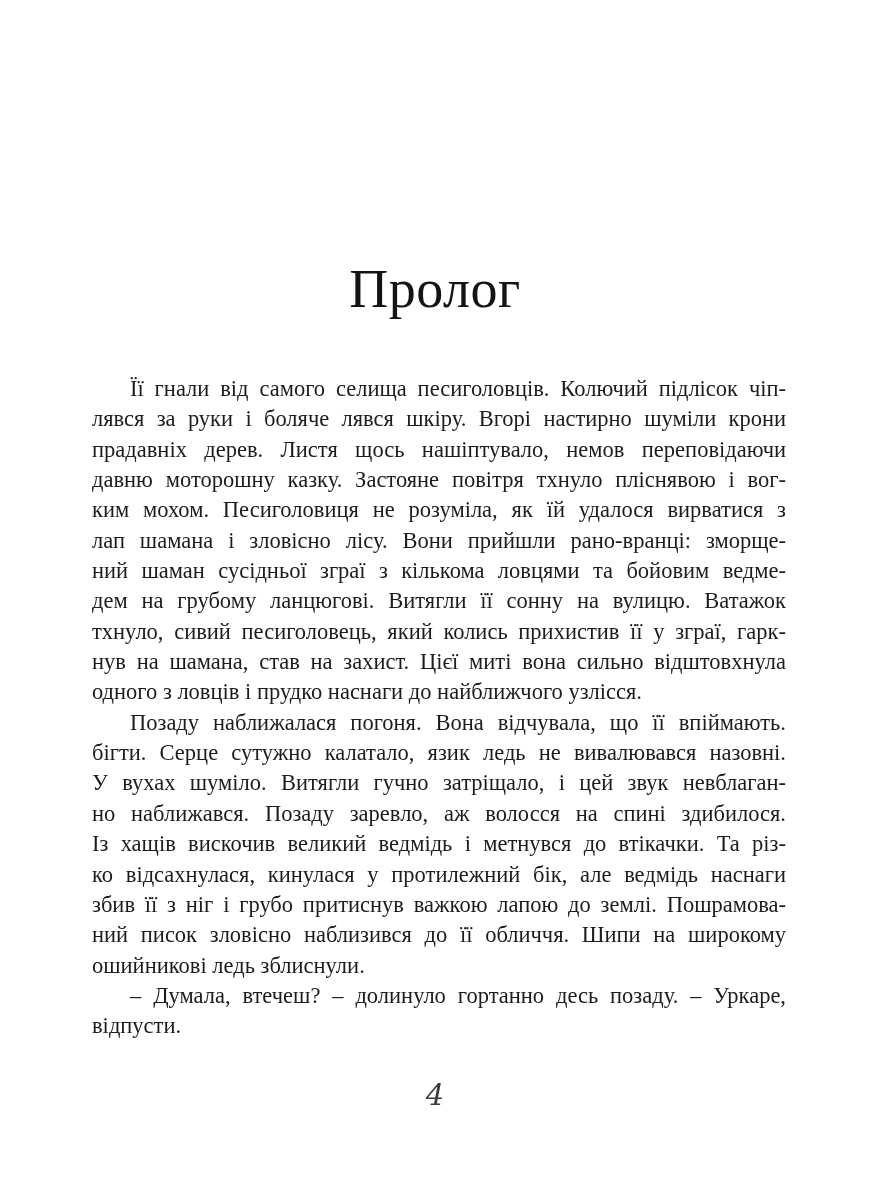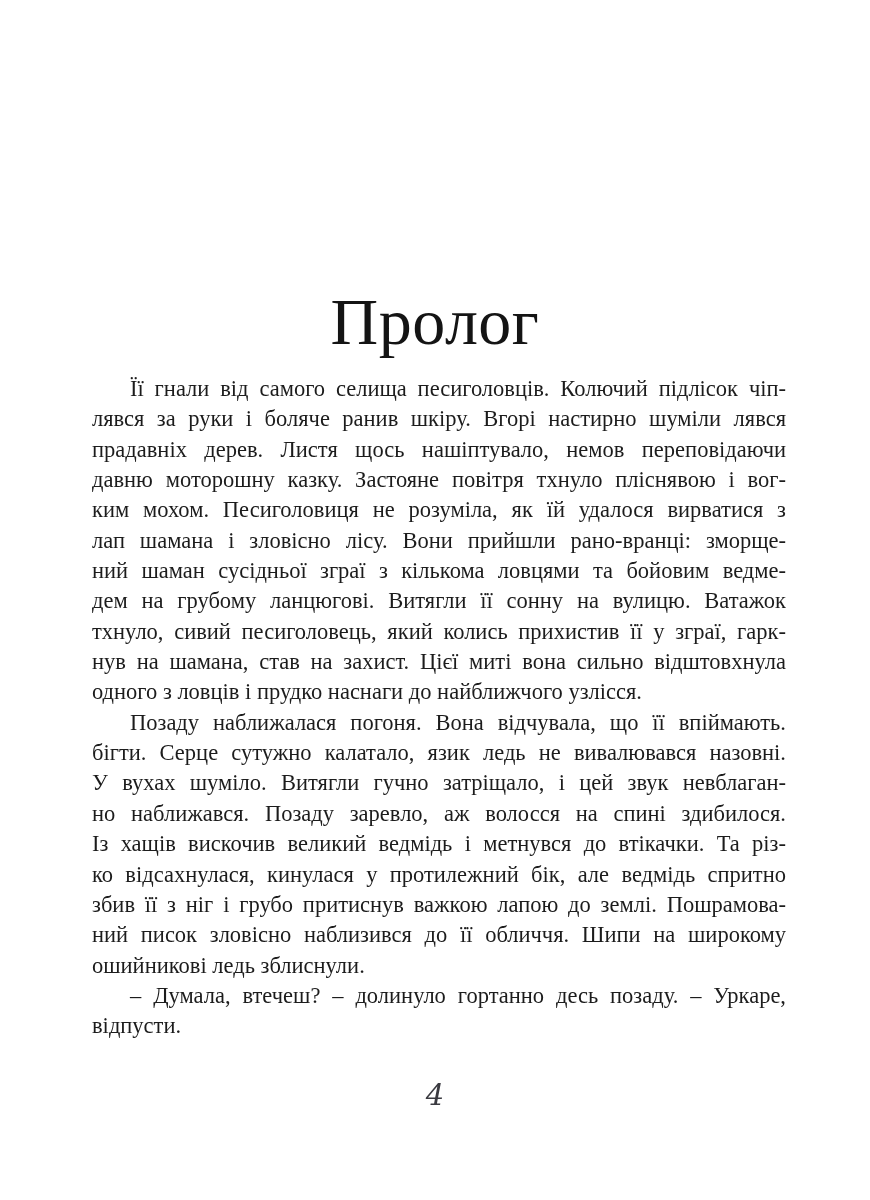--- a/index.html
+++ b/index.html
@@ -15,25 +15,24 @@
     overflow: hidden;
     font-family: "Liberation Serif", "DejaVu Serif", serif;
     color: #1c1c1c;
   }
   .chapter-title {
     position: absolute;
     top: 258px;
     left: 0;
     width: 100%;
     text-align: center;
-    font-size: 66px;
+    font-size: 54px;
     font-weight: normal;
     color: #141414;
     letter-spacing: 0.5px;
-    margin-top: 26px;
   }
   .body-text {
     position: absolute;
     top: 374px;
     left: 92px;
     width: 694px;
     font-size: 22.5px;
     line-height: 30.35px;
   }
   .paragraph { margin: 0; }
@@ -60,39 +59,39 @@
 <body>
 
 <div class="page">
 
   <div class="chapter-title">Пролог</div>
 
   <div class="body-text">
 
     <div class="paragraph">
       <div class="line indent">Її гнали від самого селища песиголовців. Колючий підлісок чіп-</div>
-      <div class="line">лявся за руки і боляче ранив шкіру. Вгорі настирно шуміли лявся</div>
+      <div class="line">лявся за руки і боляче лявся шкіру. Вгорі настирно шуміли крони</div>
       <div class="line">прадавніх дерев. Листя щось нашіптувало, немов переповідаючи</div>
       <div class="line">давню моторошну казку. Застояне повітря тхнуло пліснявою і вог-</div>
       <div class="line">ким мохом. Песиголовиця не розуміла, як їй удалося вирватися з</div>
       <div class="line">лап шамана і зловісно лісу. Вони прийшли рано-вранці: зморще-</div>
       <div class="line">ний шаман сусідньої зграї з кількома ловцями та бойовим ведме-</div>
       <div class="line">дем на грубому ланцюгові. Витягли її сонну на вулицю. Ватажок</div>
       <div class="line">тхнуло, сивий песиголовець, який колись прихистив її у зграї, гарк-</div>
       <div class="line">нув на шамана, став на захист. Цієї миті вона сильно відштовхнула</div>
       <div class="line para-end">одного з ловців і прудко наснаги до найближчого узлісся.</div>
     </div>
 
     <div class="paragraph">
       <div class="line indent">Позаду наближалася погоня. Вона відчувала, що її впіймають.</div>
       <div class="line">бігти. Серце сутужно калатало, язик ледь не вивалювався назовні.</div>
       <div class="line">У вухах шуміло. Витягли гучно затріщало, і цей звук невблаган-</div>
       <div class="line">но наближався. Позаду заревло, аж волосся на спині здибилося.</div>
       <div class="line">Із хащів вискочив великий ведмідь і метнувся до втікачки. Та різ-</div>
-      <div class="line">ко відсахнулася, кинулася у протилежний бік, але ведмідь спритно</div>
+      <div class="line">ко відсахнулася, кинулася у протилежний бік, але ведмідь наснаги</div>
       <div class="line">збив її з ніг і грубо притиснув важкою лапою до землі. Пошрамова-</div>
       <div class="line">ний писок зловісно наблизився до її обличчя. Шипи на широкому</div>
       <div class="line para-end">ошийникові ледь зблиснули.</div>
     </div>
 
     <div class="paragraph">
       <div class="line indent">– Думала, втечеш? – долинуло гортанно десь позаду. – Уркаре,</div>
       <div class="line para-end">відпусти.</div>
     </div>
 

